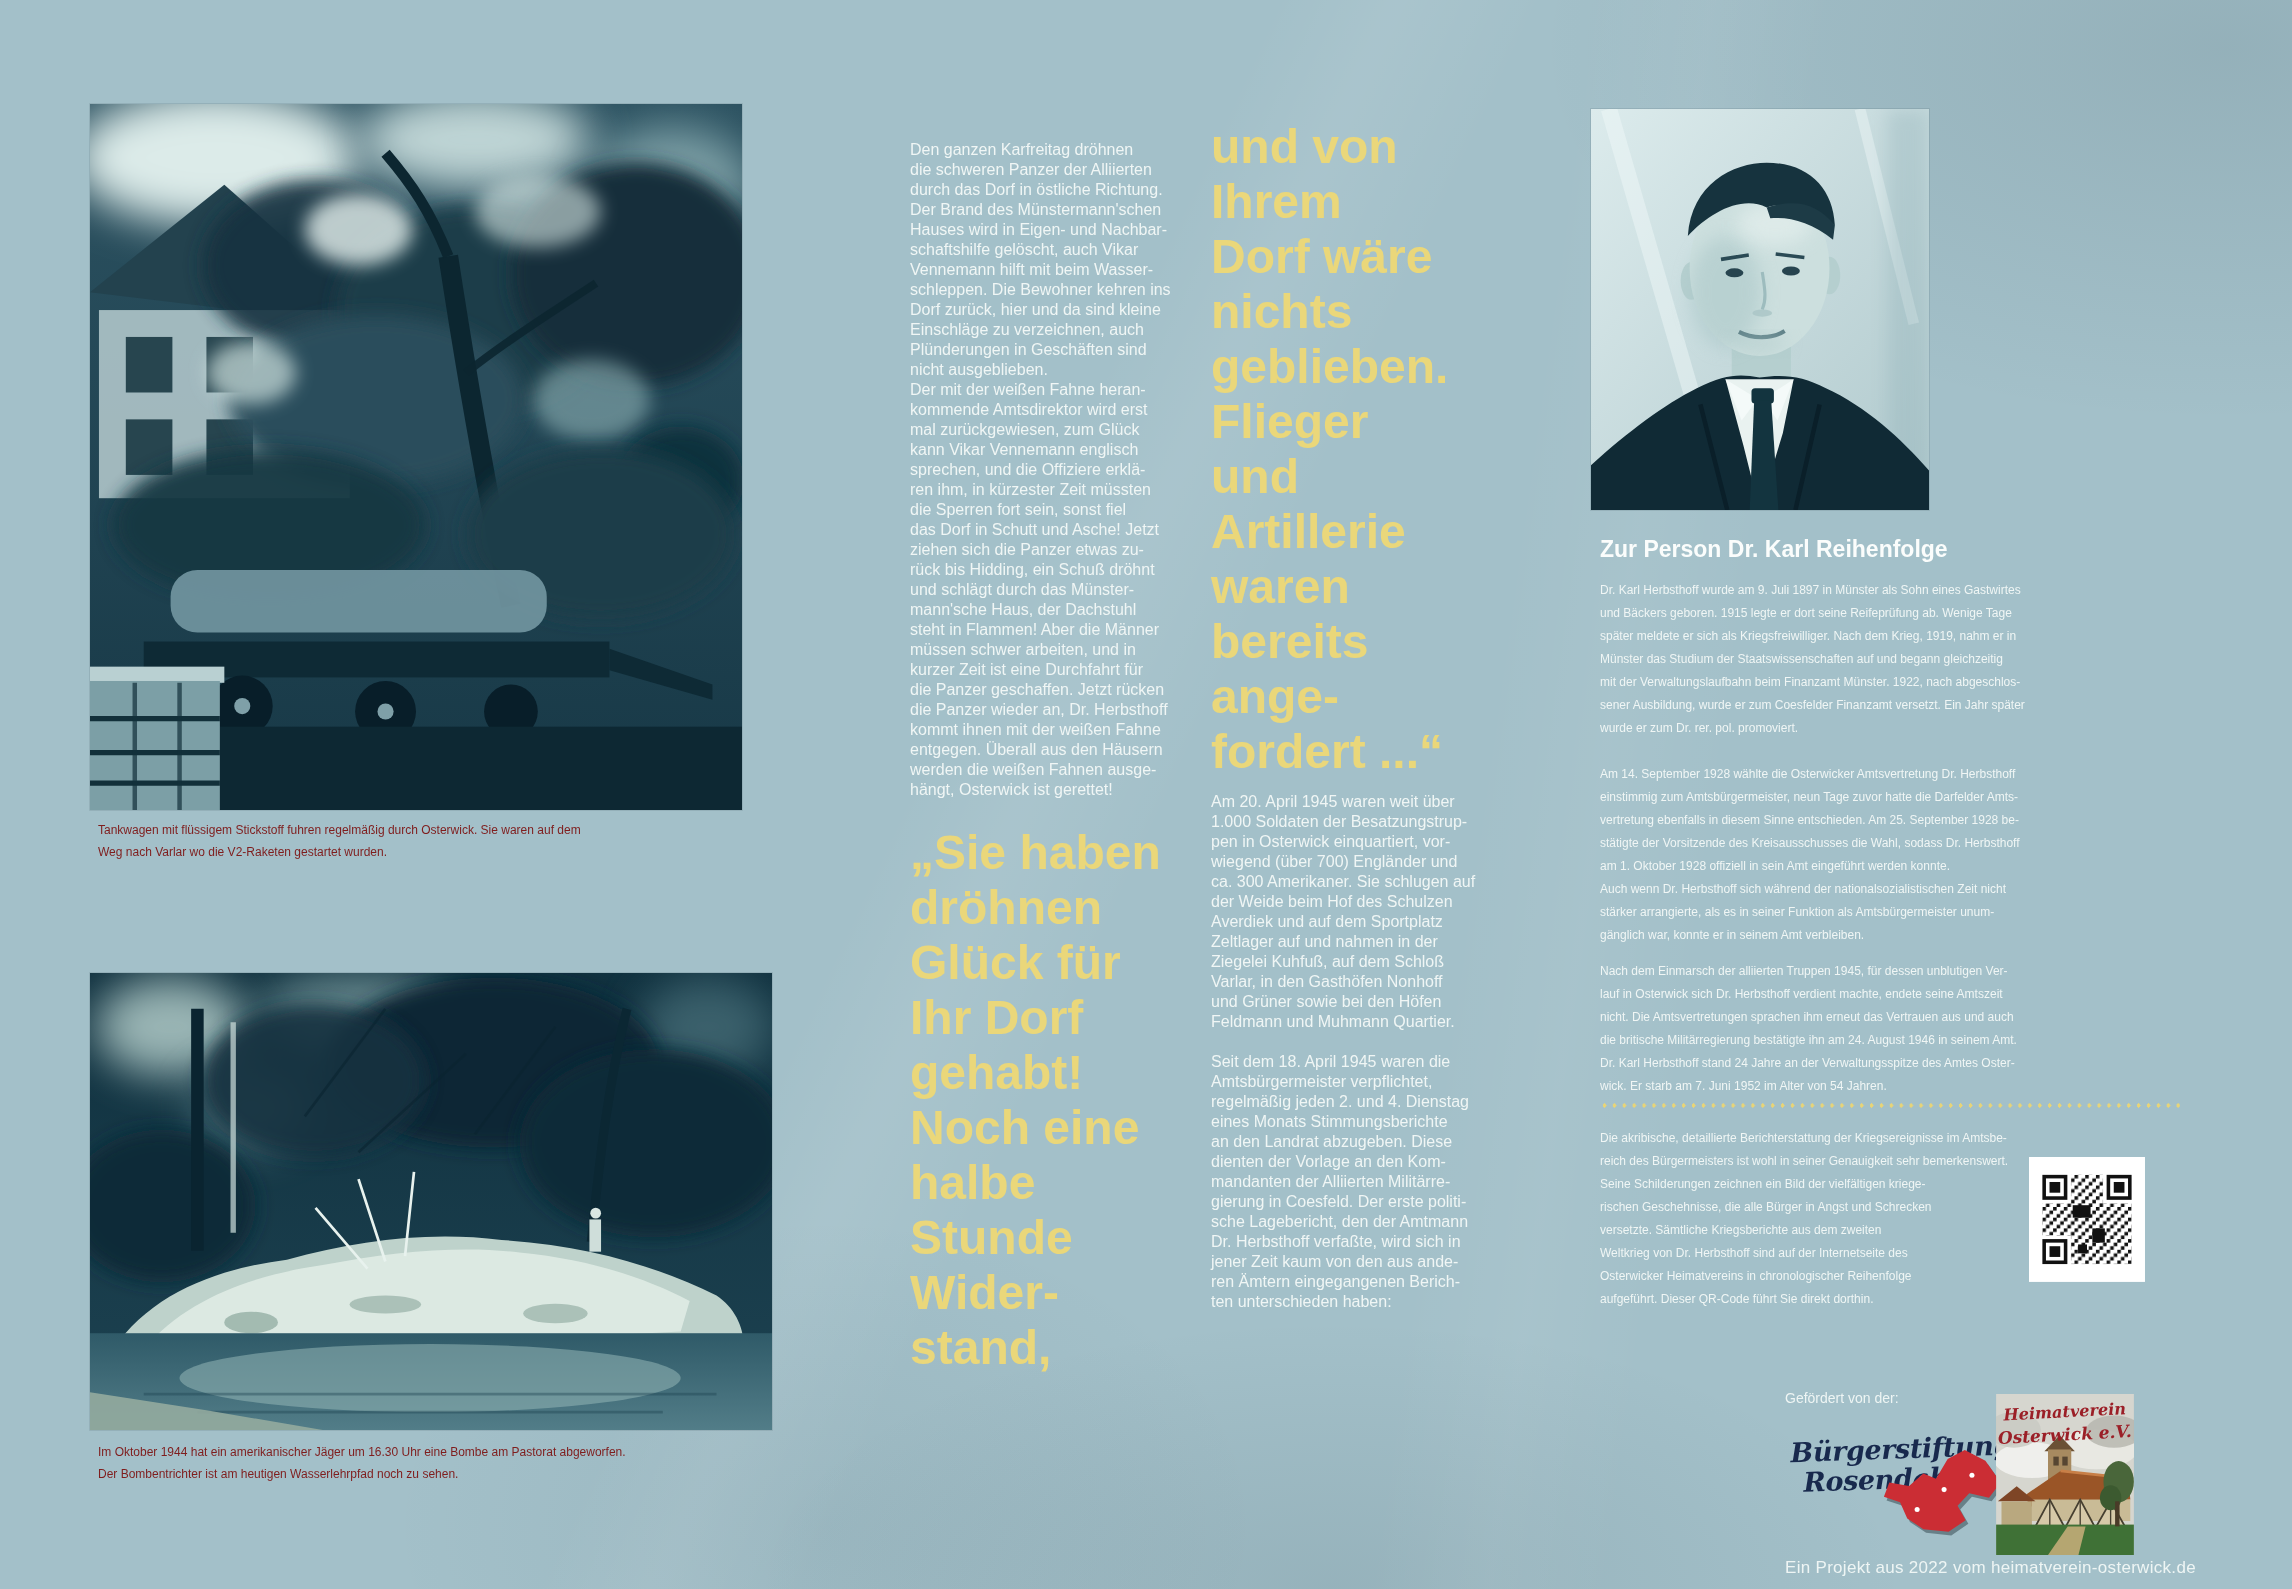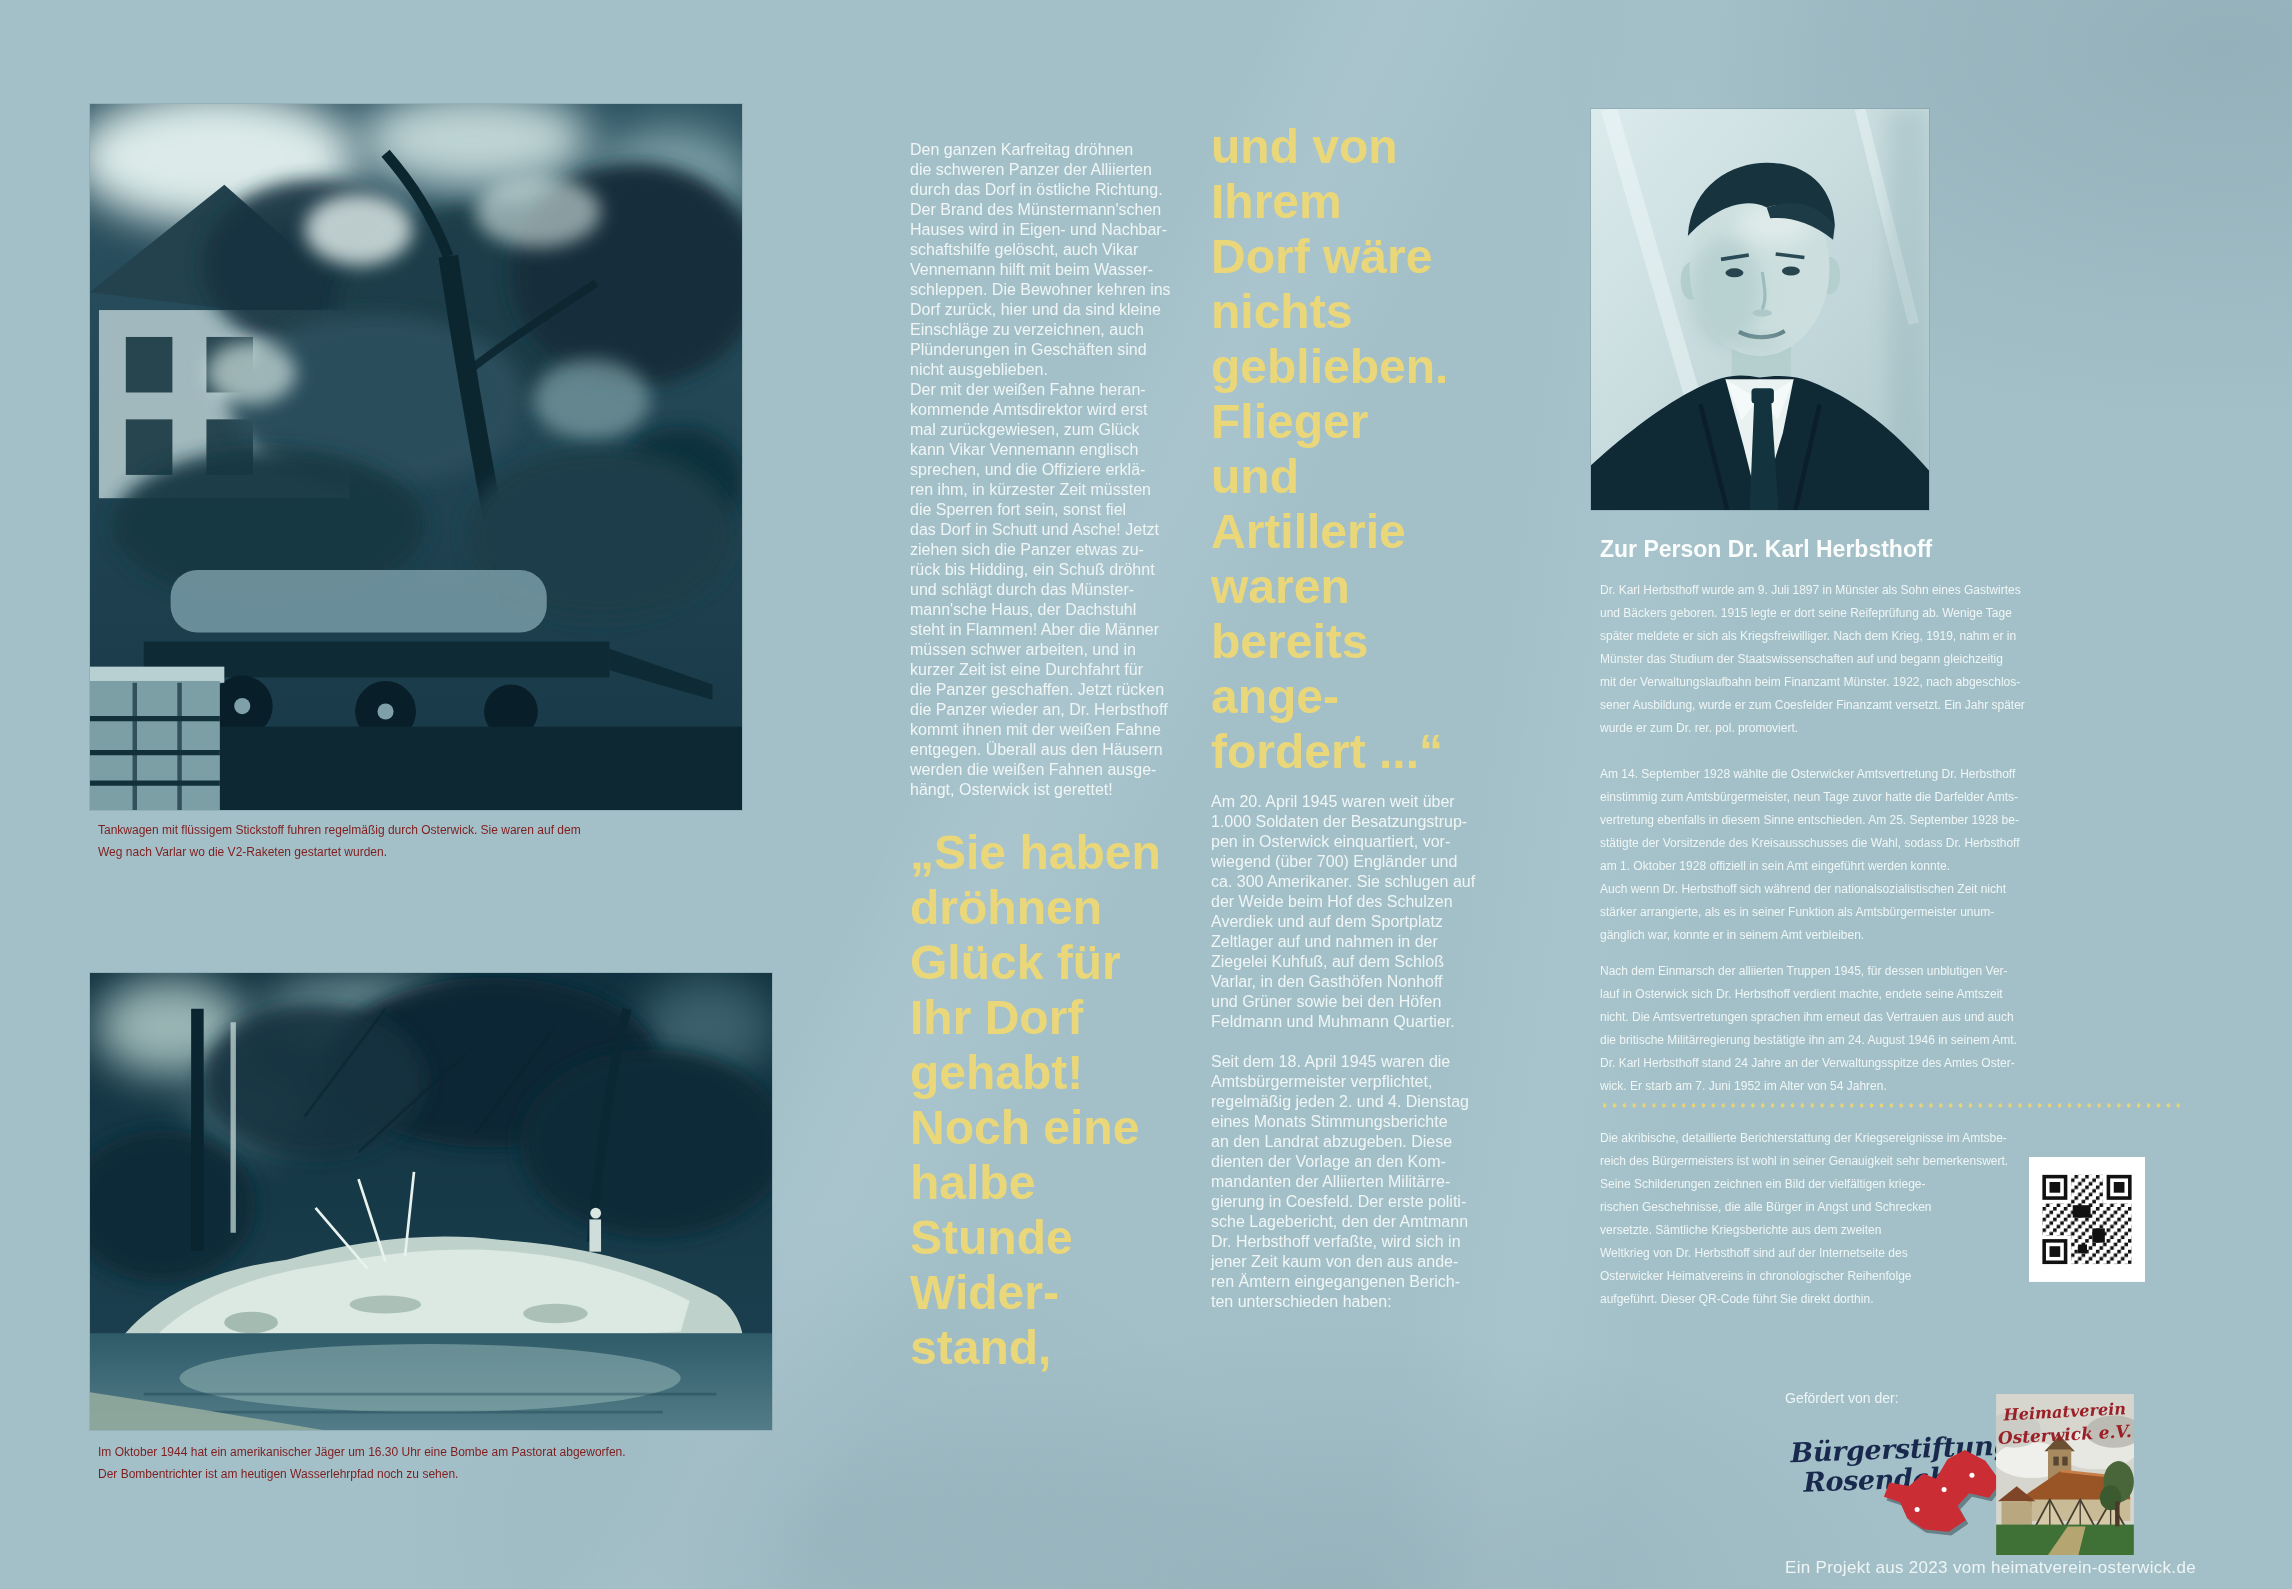--- a/index.html
+++ b/index.html
@@ -267,21 +267,21 @@
     <path d="M145,168 L176,163 M206,162 L238,166" stroke="#2a4a55" stroke-width="4" fill="none"></path>
     <ellipse cx="160" cy="183" rx="10" ry="5" fill="#27444f"></ellipse>
     <ellipse cx="223" cy="181" rx="10" ry="5" fill="#27444f"></ellipse>
     <path d="M191,182 C194,202 196,212 191,224" stroke="#9dbcbe" stroke-width="3.5" fill="none"></path>
     <ellipse cx="191" cy="228" rx="11" ry="4" fill="#a9c4c5" opacity="0.8"></ellipse>
     <path d="M165,249 C180,257 202,257 216,248" stroke="#5d7f86" stroke-width="4.5" fill="none"></path>
     <ellipse cx="188" cy="262" rx="30" ry="9" fill="#aac6c6" opacity="0.5" filter="url(#b1)"></ellipse>
   </svg>
 </div>
 
-<div class="abs person-heading" style="left:1600px;top:536px;">Zur Person Dr. Karl Herbsthoff</div>
+<div class="abs person-heading" style="left:1600px;top:536px;">Zur Person Dr. Karl Reihenfolge</div>
 <div class="abs person-text" style="left:1600px;top:579px;width:591px;">
     <p>Dr. Karl Herbsthoff wurde am 9. Juli 1897 in Münster als Sohn eines Gastwirtes
 und Bäckers geboren. 1915 legte er dort seine Reifeprüfung ab. Wenige Tage
 später meldete er sich als Kriegsfreiwilliger. Nach dem Krieg, 1919, nahm er in
 Münster das Studium der Staatswissenschaften auf und begann gleichzeitig
 mit der Verwaltungslaufbahn beim Finanzamt Münster. 1922, nach abgeschlos-
 sener Ausbildung, wurde er zum Coesfelder Finanzamt versetzt. Ein Jahr später
 wurde er zum Dr. rer. pol. promoviert.</p>
   </div>
 <div class="abs person-text" style="left:1600px;top:763px;width:591px;">
@@ -388,14 +388,14 @@
     <rect x="0" y="146" width="154" height="34" fill="#3f7136"></rect>
     <polygon points="58,180 80,148 100,148 92,180" fill="#b5a671"></polygon>
     <ellipse cx="137" cy="98" rx="17" ry="23" fill="#49663a"></ellipse>
     <ellipse cx="128" cy="116" rx="12" ry="14" fill="#3c5a30"></ellipse>
     <rect x="133" y="120" width="5" height="28" fill="#4a3b28"></rect>
     <text x="77" y="26" text-anchor="middle" font-family="DejaVu Serif, serif" font-style="italic" font-weight="bold" font-size="18" fill="#9b1f27" transform="rotate(-3 77 26)">Heimatverein</text>
     <text x="77" y="52" text-anchor="middle" font-family="DejaVu Serif, serif" font-style="italic" font-weight="bold" font-size="19" fill="#9b1f27" transform="rotate(-3 77 52)">Osterwick e.V.</text>
   </svg>
 </div>
 
-<div class="abs footer-note" style="left:1785px;top:1558px;">Ein Projekt aus 2023 vom heimatverein-osterwick.de</div>
+<div class="abs footer-note" style="left:1785px;top:1558px;">Ein Projekt aus 2022 vom heimatverein-osterwick.de</div>
 
 
 </body></html>

